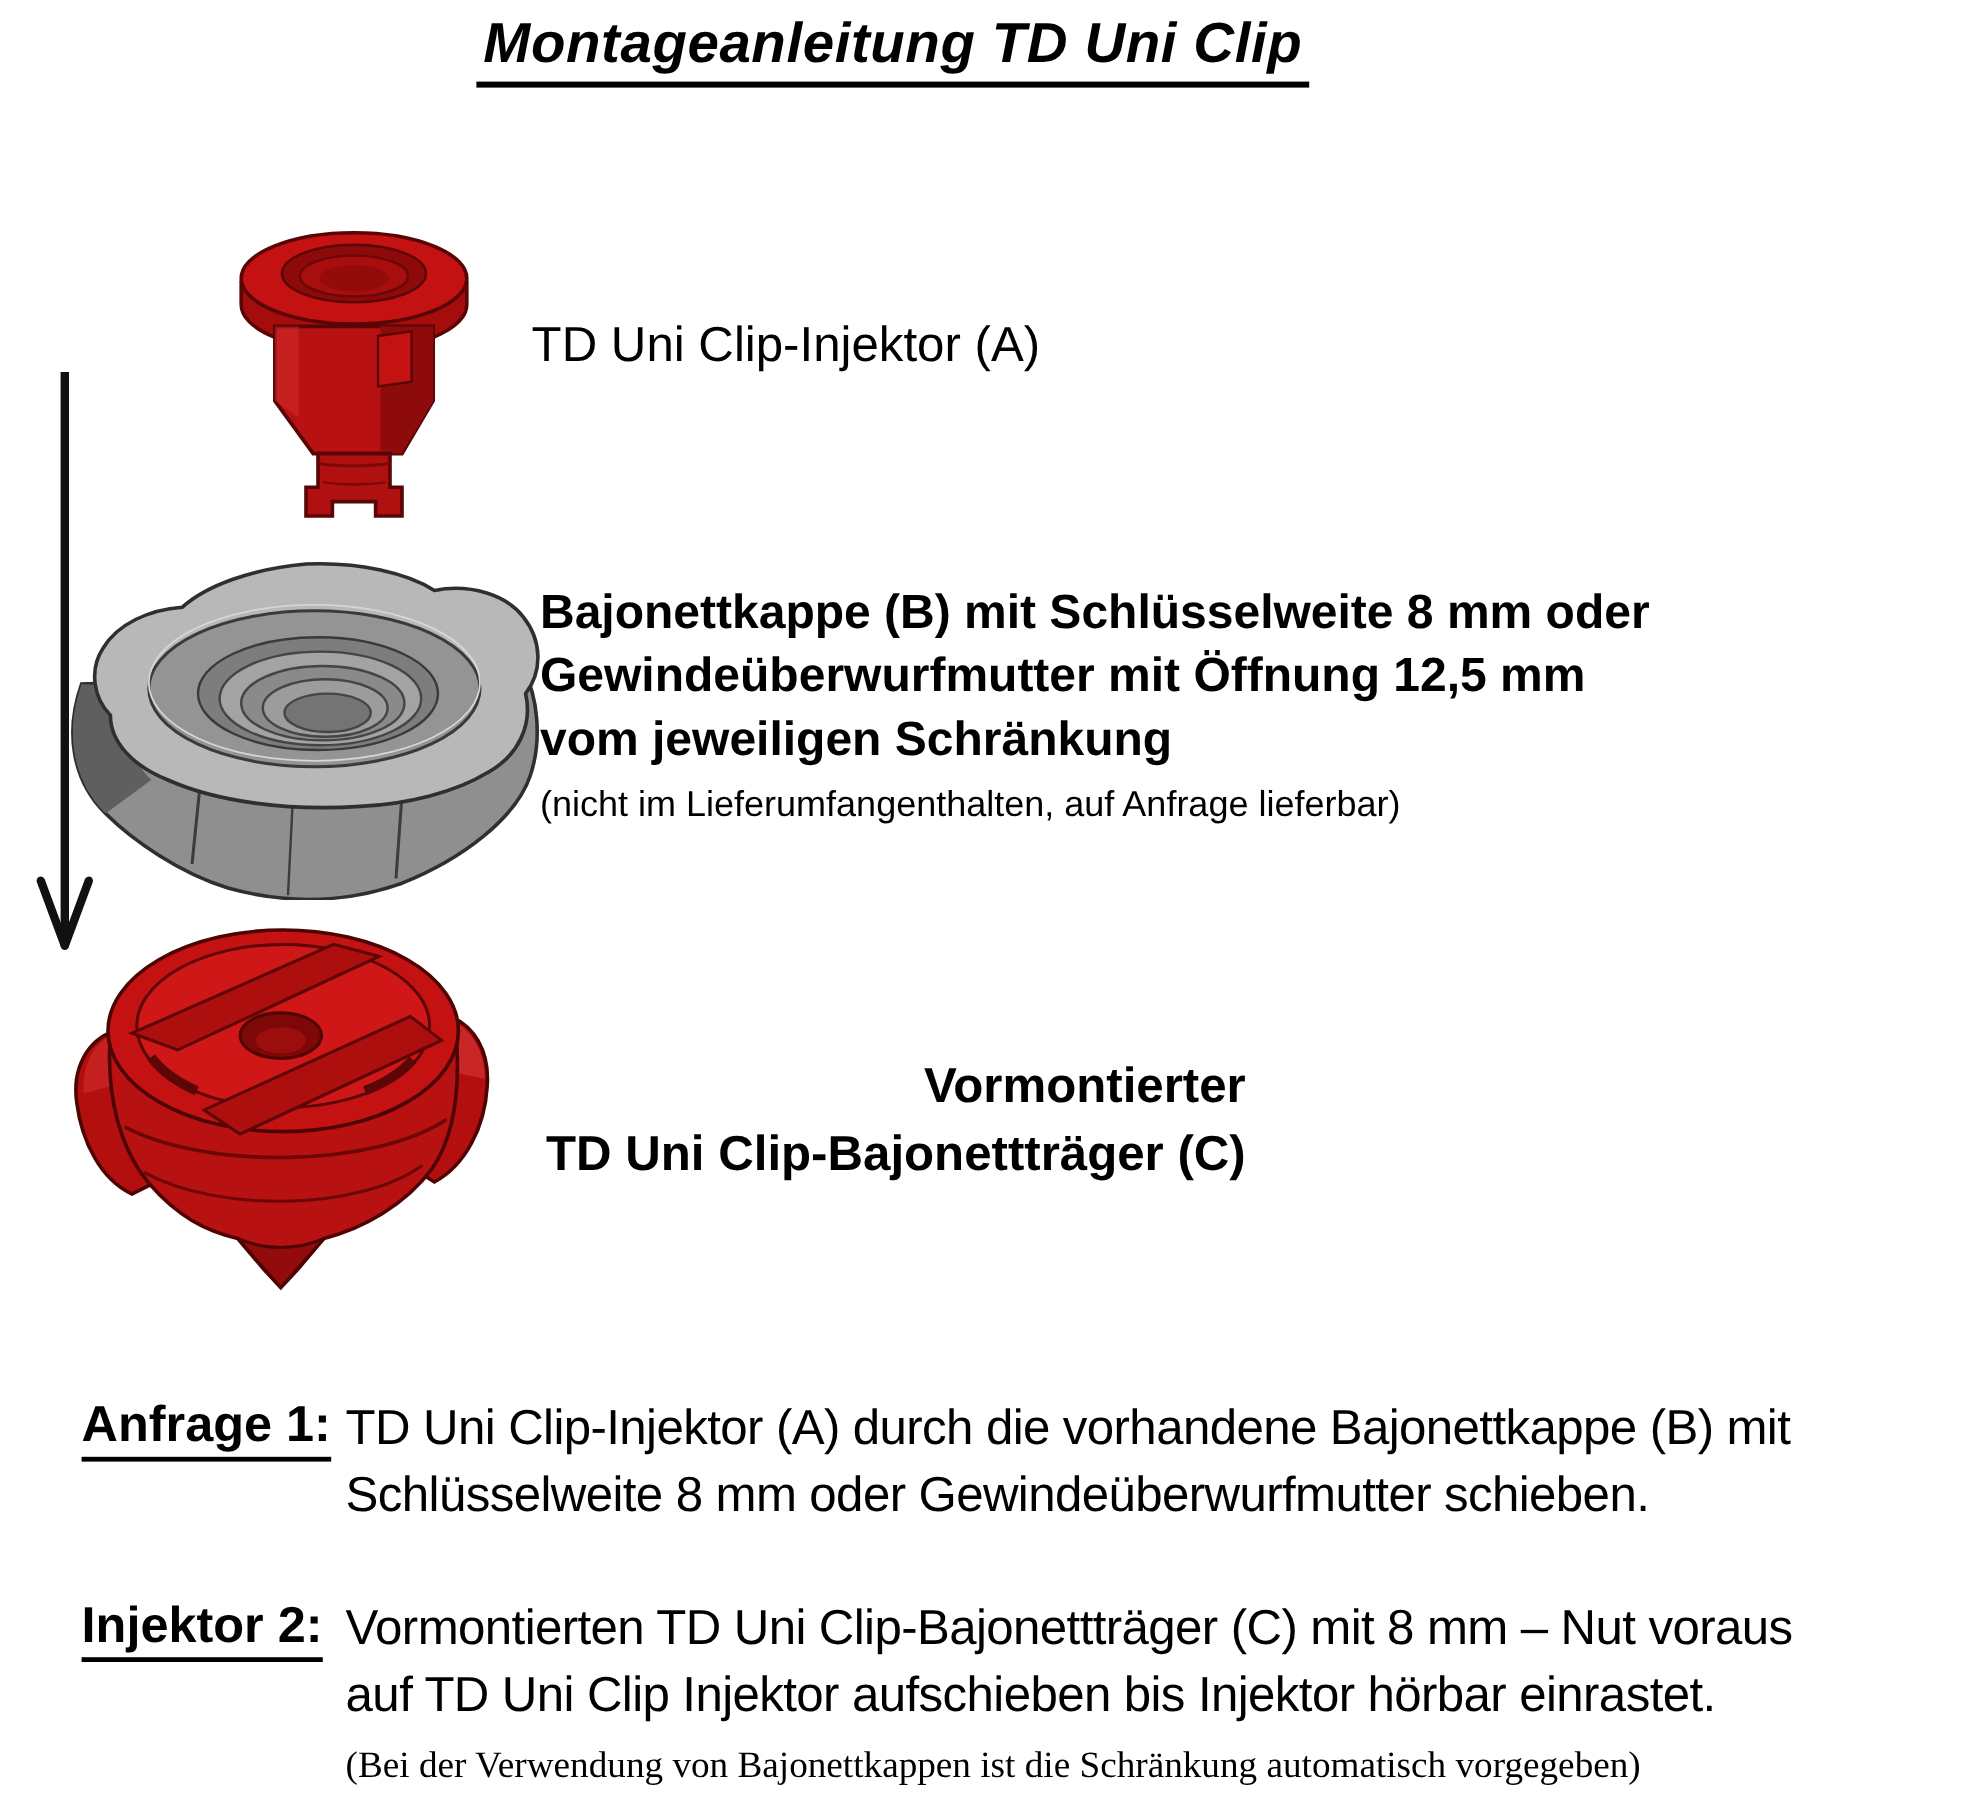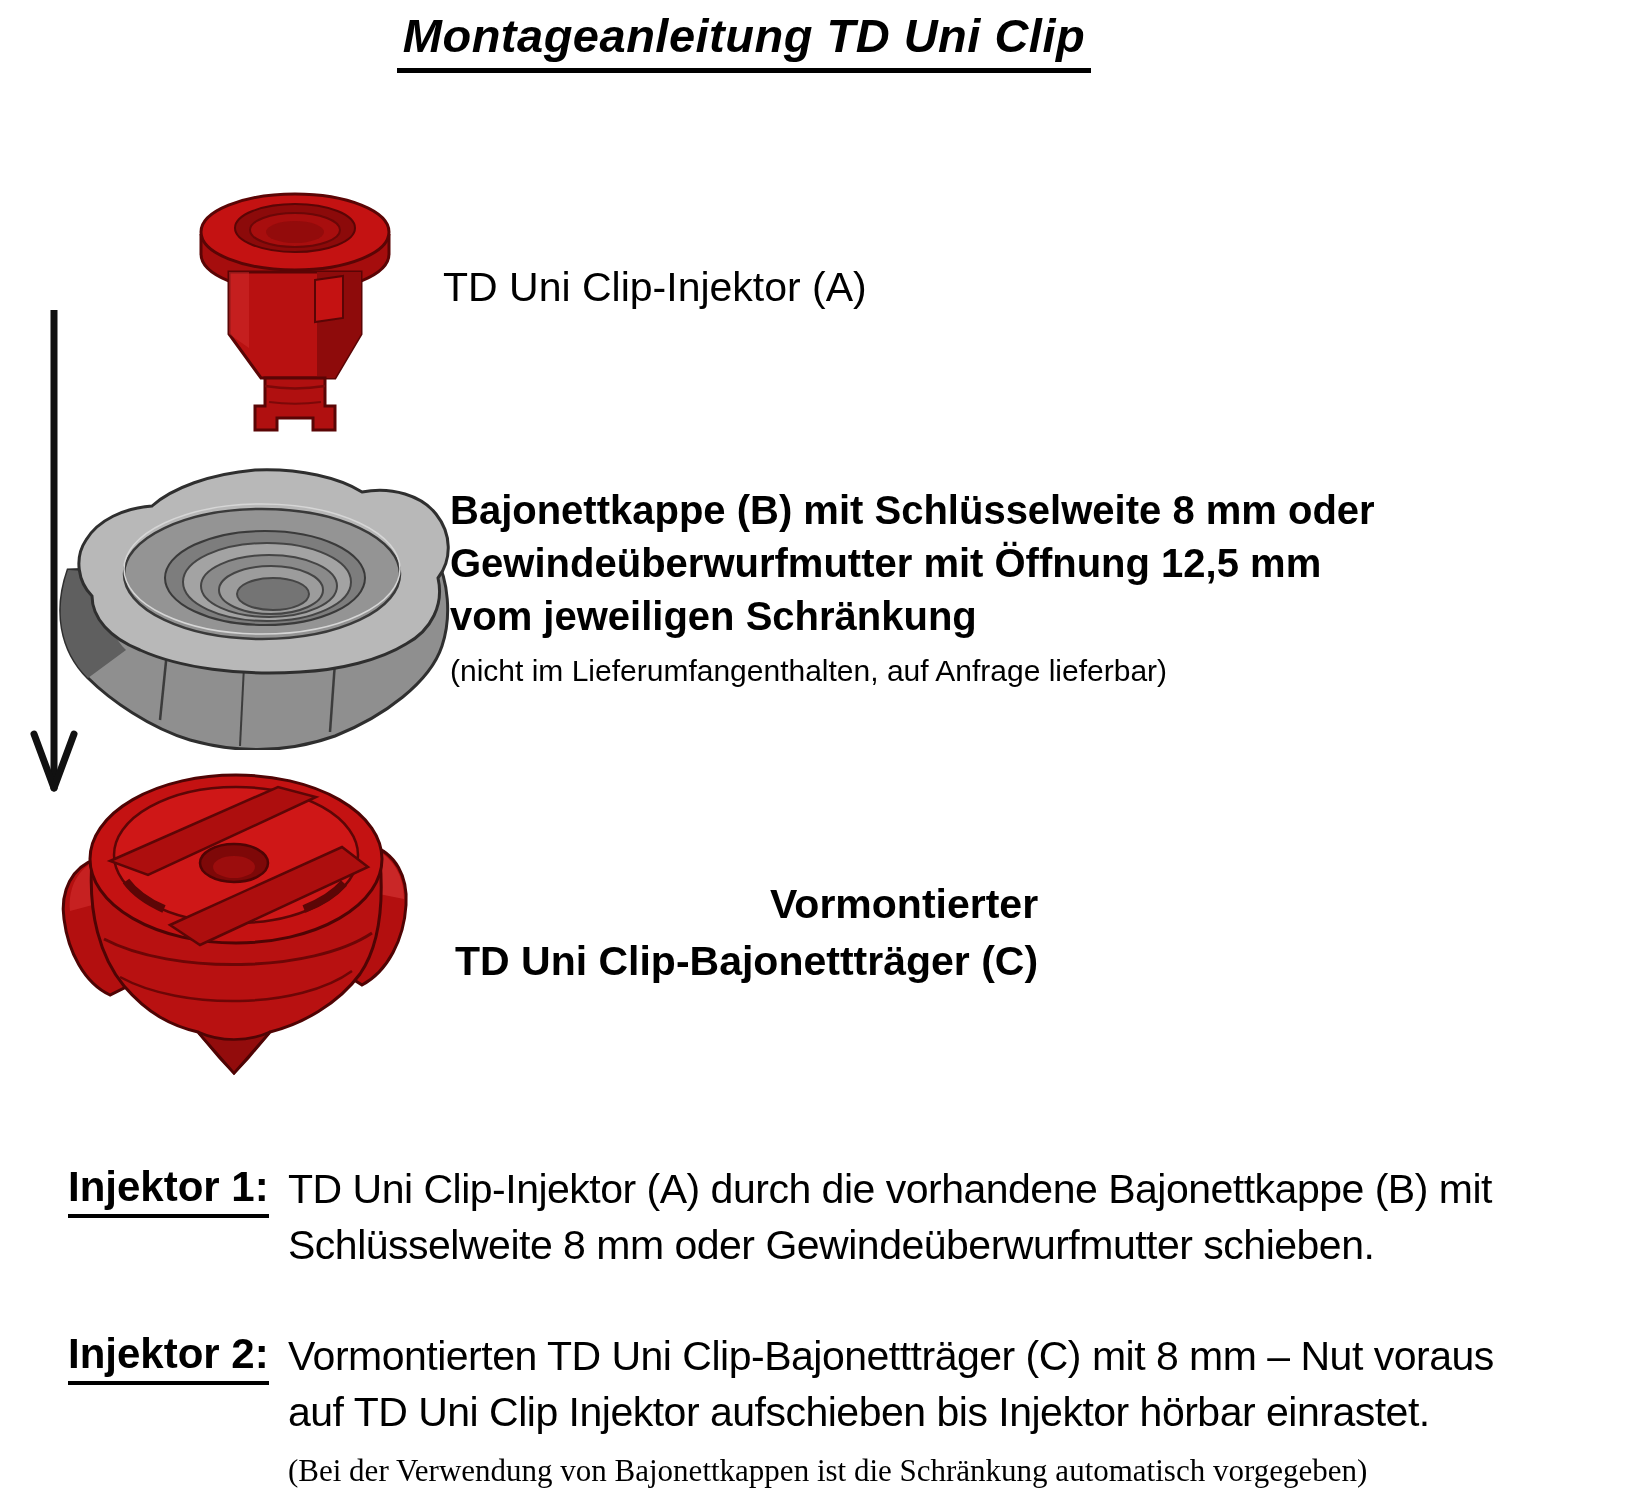--- a/index.html
+++ b/index.html
@@ -144,21 +144,21 @@
     <ellipse cx="182" cy="120" rx="34" ry="19" fill="#7e0808" stroke="#4f0404" stroke-width="2.5"></ellipse>
     <ellipse cx="182" cy="124" rx="21" ry="11" fill="#9c0d0d"></ellipse>
   </svg>
 
   <div class="block-c">
     <div class="bold-line">Vormontierter</div>
     <div class="bold-line">TD Uni Clip-Bajonettträger (C)</div>
   </div>
 
   <div class="step-label step-label-1">
-    <span>Injektor 1:</span>
+    <span>Anfrage 1:</span>
   </div>
   <div class="step-body step-body-1">
     <div>TD Uni Clip-Injektor (A) durch die vorhandene Bajonettkappe (B) mit</div>
     <div>Schlüsselweite 8 mm oder Gewindeüberwurfmutter schieben.</div>
   </div>
 
   <div class="step-label step-label-2">
     <span>Injektor 2:</span>
   </div>
   <div class="step-body step-body-2">

